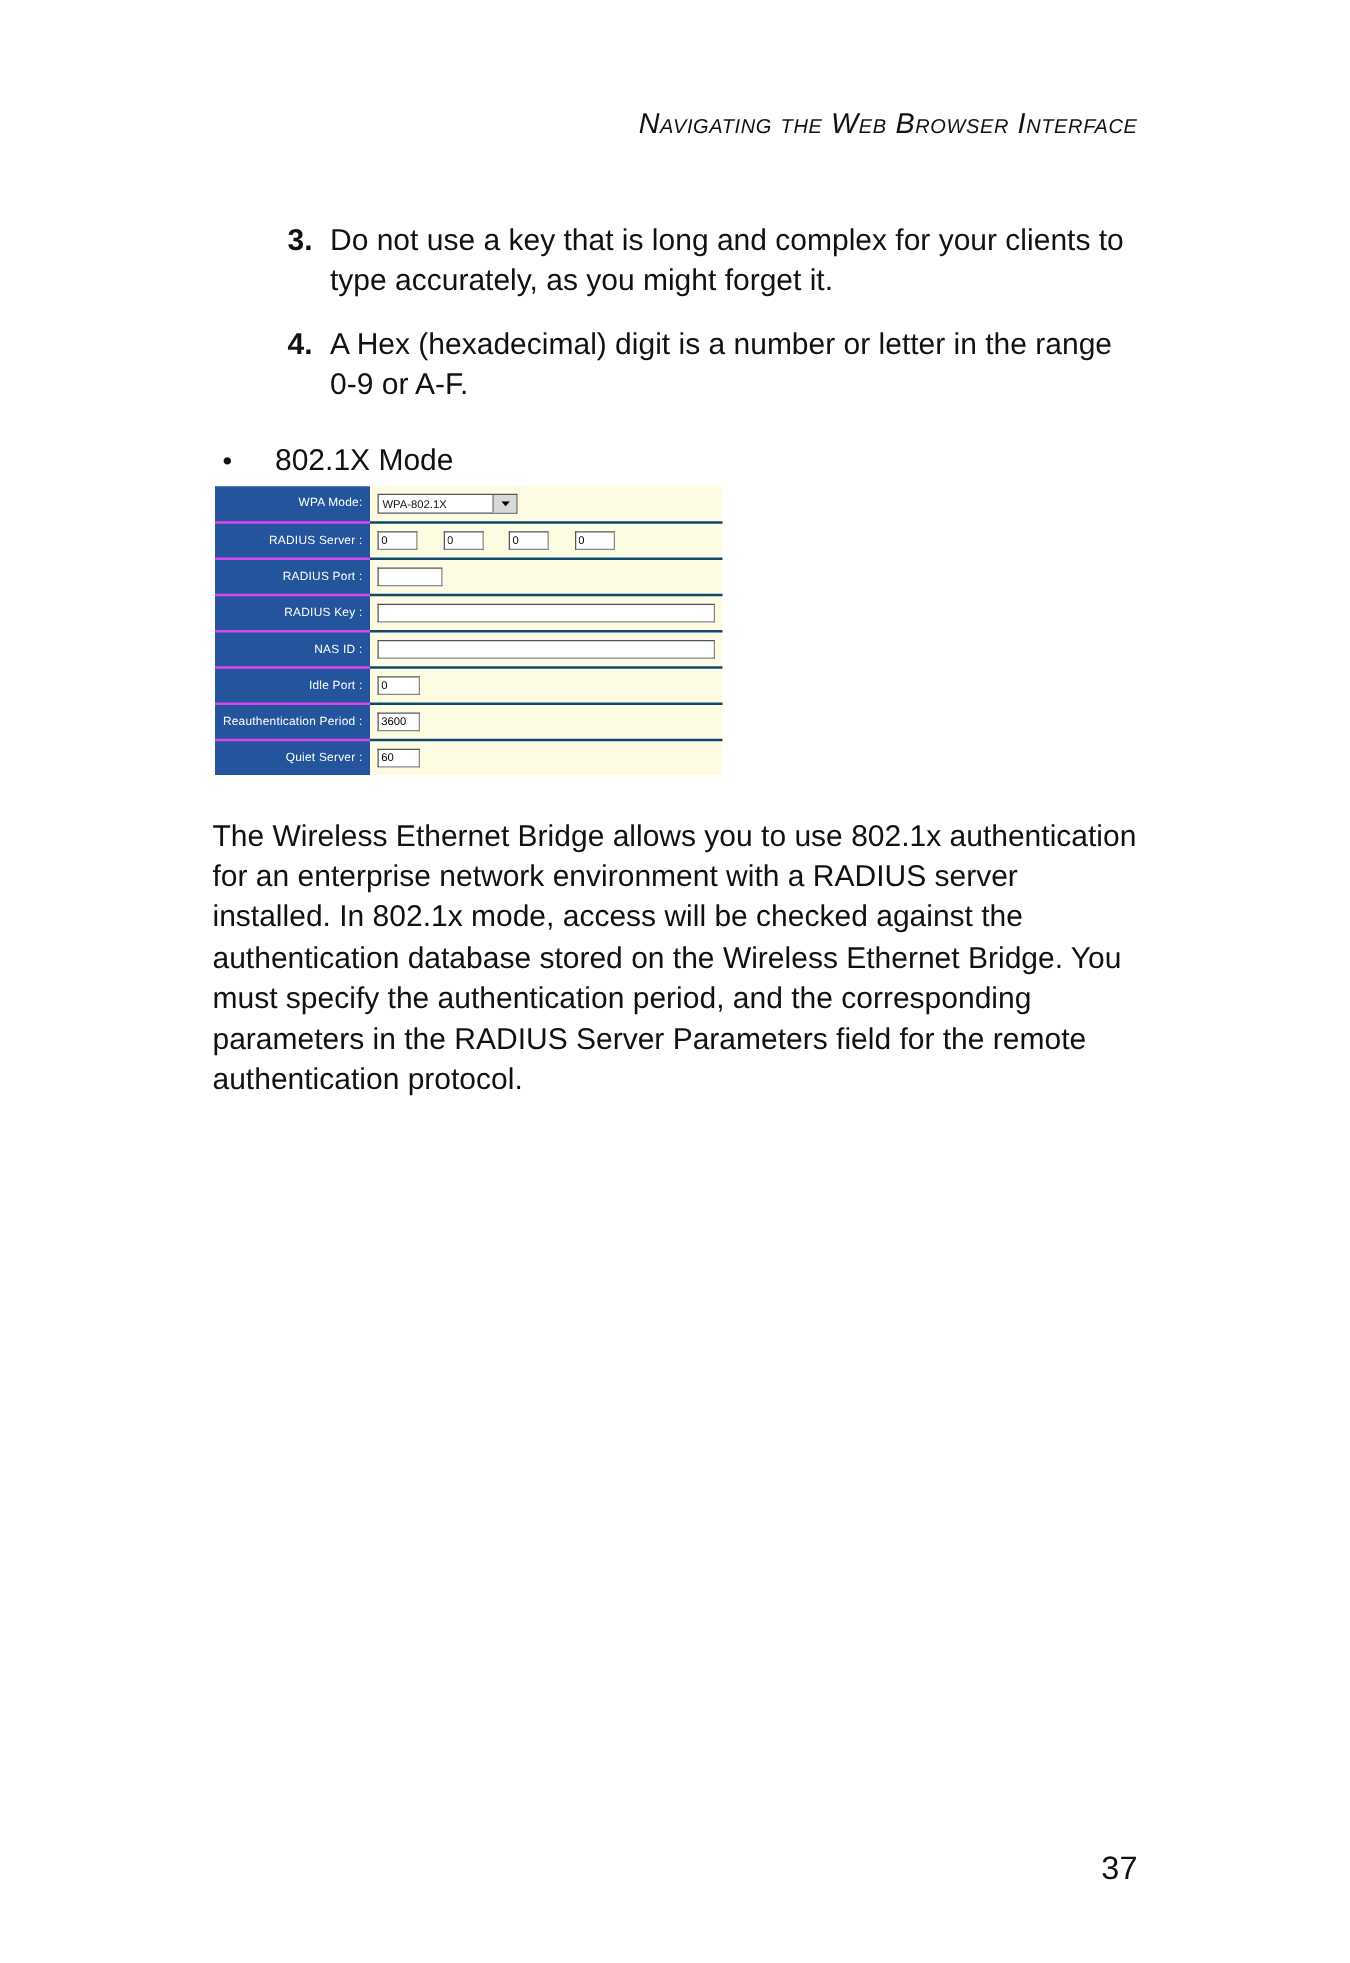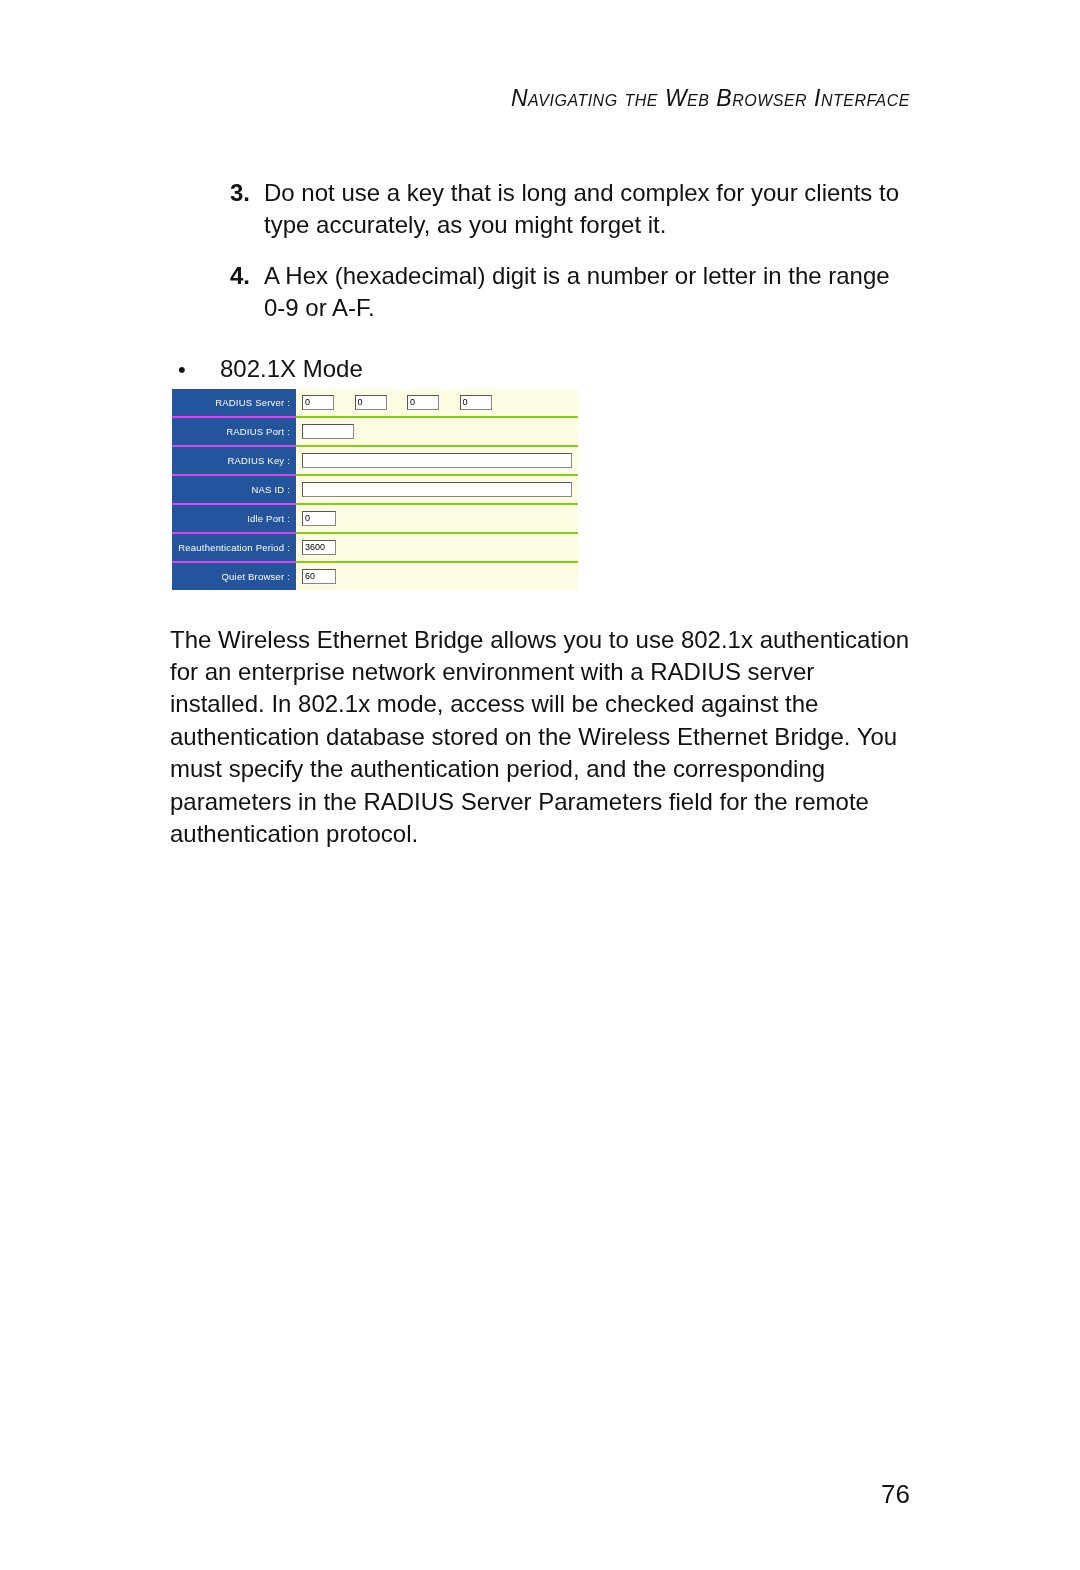--- a/index.html
+++ b/index.html
@@ -53,21 +53,21 @@
     padding: 8px 6px 8px 6px;
     border-top: 2px solid #d946ef;
     font-size: 9.5px;
     letter-spacing: 0.2px;
     white-space: nowrap;
     width: 115px;
   }
   .val-cell {
     background: #fdfce2;
     padding: 6px 6px;
-    border-top: 2px solid #84cc16;
+    border-top: 2px solid #0c4a6e;
   }
   .config-table tr:first-child .lbl-cell,
   .config-table tr:first-child .val-cell { border-top: none; }
   .tinput {
     font-family: Arial, sans-serif;
     font-size: 9px;
     padding: 1px 2px;
     border: 1px solid #888;
     border-top-color: #555;
     border-left-color: #555;
@@ -130,20 +130,34 @@
     </div>
   </div>
 
   <div class="bullet-row">
     <div class="bullet-dot">•</div>
     <div>802.1X Mode</div>
   </div>
 
   <table class="config-table">
     <tbody>
+        <tr>
+      <td class="lbl-cell">WPA Mode:</td>
+      <td class="val-cell">
+        <div class="sel" style="width:112px;">
+          <span>WPA-802.1X</span>
+          <span style="flex:1"></span>
+          <span class="caret">
+            <svg width="7" height="4" viewBox="0 0 7 4">
+                  <polygon points="0,0 7,0 3.5,4" fill="#000"></polygon>
+                </svg>
+          </span>
+        </div>
+      </td>
+    </tr>
     <tr>
       <td class="lbl-cell">RADIUS Server :</td>
       <td class="val-cell">
         <input class="tinput w-oct" value="0" style="">
         <input class="tinput w-oct" value="0" style="">
         <input class="tinput w-oct" value="0" style="">
         <input class="tinput w-oct" style="margin-right: 0px;" value="0">
       </td>
     </tr>
     <tr>
@@ -170,24 +184,24 @@
         <input class="tinput w-sm" value="0" style="">
       </td>
     </tr>
     <tr>
       <td class="lbl-cell">Reauthentication Period :</td>
       <td class="val-cell">
         <input class="tinput w-sm" value="3600" style="">
       </td>
     </tr>
     <tr>
-      <td class="lbl-cell">Quiet Browser :</td>
+      <td class="lbl-cell">Quiet Server :</td>
       <td class="val-cell">
         <input class="tinput w-sm" value="60" style="">
       </td>
     </tr>
   </tbody>
     </table>
 
   <p class="body-para">The Wireless Ethernet Bridge allows you to use 802.1x authentication for an enterprise network environment with a RADIUS server installed. In 802.1x mode, access will be checked against the authentication database stored on the Wireless Ethernet Bridge. You must specify the authentication period, and the corresponding parameters in the RADIUS Server Parameters field for the remote authentication protocol.</p>
 
-  <div class="pagenum">76</div>
+  <div class="pagenum">37</div>
 </div>
 
 </body></html>

